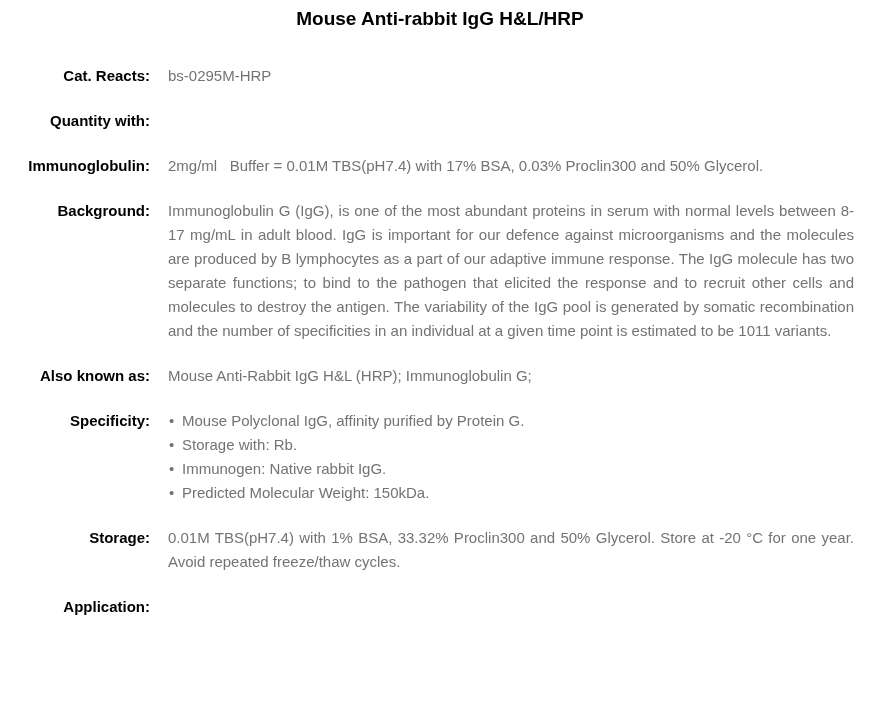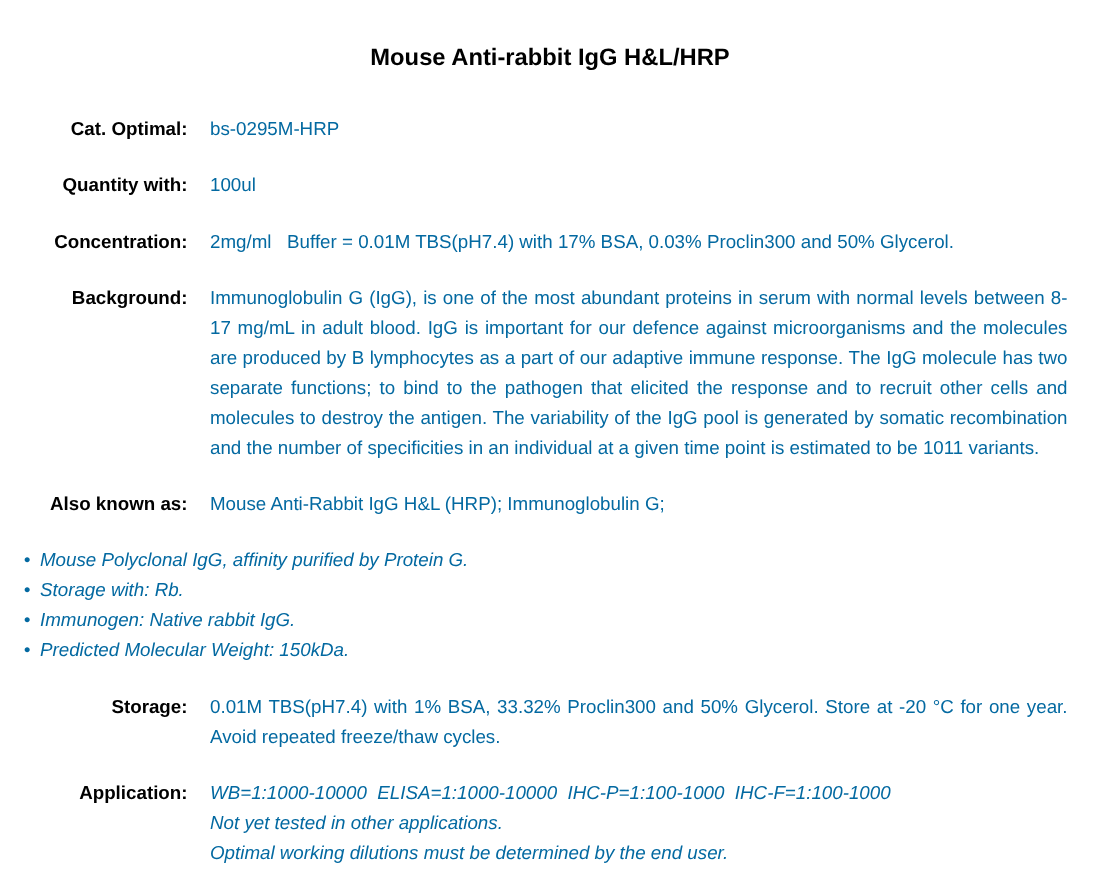--- a/index.html
+++ b/index.html
@@ -12,21 +12,21 @@
     background: #ffffff;
     font-family: "Liberation Sans", "DejaVu Sans", sans-serif;
     overflow: hidden;
   }
   .doc {
     width: 880px;
     box-sizing: border-box;
   }
   .doc-title {
     margin: 0 0 34px 0;
-    padding-top: 36px;
+    padding-top: 8px;
     text-align: center;
     font-size: 19px;
     line-height: 22px;
     font-weight: bold;
     color: #000000;
   }
   .row {
     display: flex;
     margin-bottom: 21px;
   }
@@ -41,21 +41,21 @@
     font-size: 15px;
     line-height: 24px;
     color: #000000;
   }
   .field-value {
     flex: 1;
     margin-left: 18px;
     padding-right: 26px;
     font-size: 15px;
     line-height: 24px;
-    color: #0369a1;
+    color: #737373;
     text-align: justify;
   }
   .pre {
     white-space: pre-wrap;
   }
   ul.bullets {
     margin: 0;
     padding: 0;
     list-style: none;
   }
@@ -64,73 +64,67 @@
     padding-left: 14px;
   }
   ul.bullets li::before {
     content: "\2022";
     position: absolute;
     left: 1px;
     top: 0;
   }
   .line {
     min-height: 24px;
-    font-style: italic;
   }
 </style>
 </head>
 <body>
 
 <div class="doc">
 
   <h1 class="doc-title">Mouse Anti-rabbit IgG H&amp;L/HRP</h1>
 
   <div class="row">
-    <div class="field-label">Cat. Optimal:</div>
+    <div class="field-label">Cat. Reacts:</div>
     <div class="field-value">bs-0295M-HRP</div>
   </div>
 
   <div class="row">
     <div class="field-label">Quantity with:</div>
-    <div class="field-value">100ul</div>
   </div>
 
   <div class="row">
-    <div class="field-label">Concentration:</div>
+    <div class="field-label">Immunoglobulin:</div>
     <div class="field-value pre">2mg/ml   Buffer = 0.01M TBS(pH7.4) with 17% BSA, 0.03% Proclin300 and 50% Glycerol.</div>
   </div>
 
   <div class="row">
     <div class="field-label">Background:</div>
     <div class="field-value">Immunoglobulin G (IgG), is one of the most abundant proteins in serum with normal levels between 8-17 mg/mL in adult blood. IgG is important for our defence against microorganisms and the molecules are produced by B lymphocytes as a part of our adaptive immune response. The IgG molecule has two separate functions; to bind to the pathogen that elicited the response and to recruit other cells and molecules to destroy the antigen. The variability of the IgG pool is generated by somatic recombination and the number of specificities in an individual at a given time point is estimated to be 1011 variants.</div>
   </div>
 
   <div class="row">
     <div class="field-label">Also known as:</div>
     <div class="field-value">Mouse Anti-Rabbit IgG H&amp;L (HRP); Immunoglobulin G;</div>
   </div>
 
   <div class="row">
+    <div class="field-label">Specificity:</div>
     <div class="field-value">
       <ul class="bullets">
         <li class="line">Mouse Polyclonal IgG, affinity purified by Protein G.</li>
         <li class="line">Storage with: Rb.</li>
         <li class="line">Immunogen: Native rabbit IgG.</li>
         <li class="line">Predicted Molecular Weight: 150kDa.</li>
       </ul>
     </div>
   </div>
 
   <div class="row">
     <div class="field-label">Storage:</div>
     <div class="field-value">0.01M TBS(pH7.4) with 1% BSA, 33.32% Proclin300 and 50% Glycerol. Store at -20 °C for one year. Avoid repeated freeze/thaw cycles.</div>
   </div>
 
   <div class="row">
     <div class="field-label">Application:</div>
-    <div class="field-value">
-      <div class="line pre">WB=1:1000-10000  ELISA=1:1000-10000  IHC-P=1:100-1000  IHC-F=1:100-1000</div>
-      <div class="line">Not yet tested in other applications.</div>
-      <div class="line">Optimal working dilutions must be determined by the end user.</div>
-    </div>
   </div>
 
 </div>
 
 </body></html>

